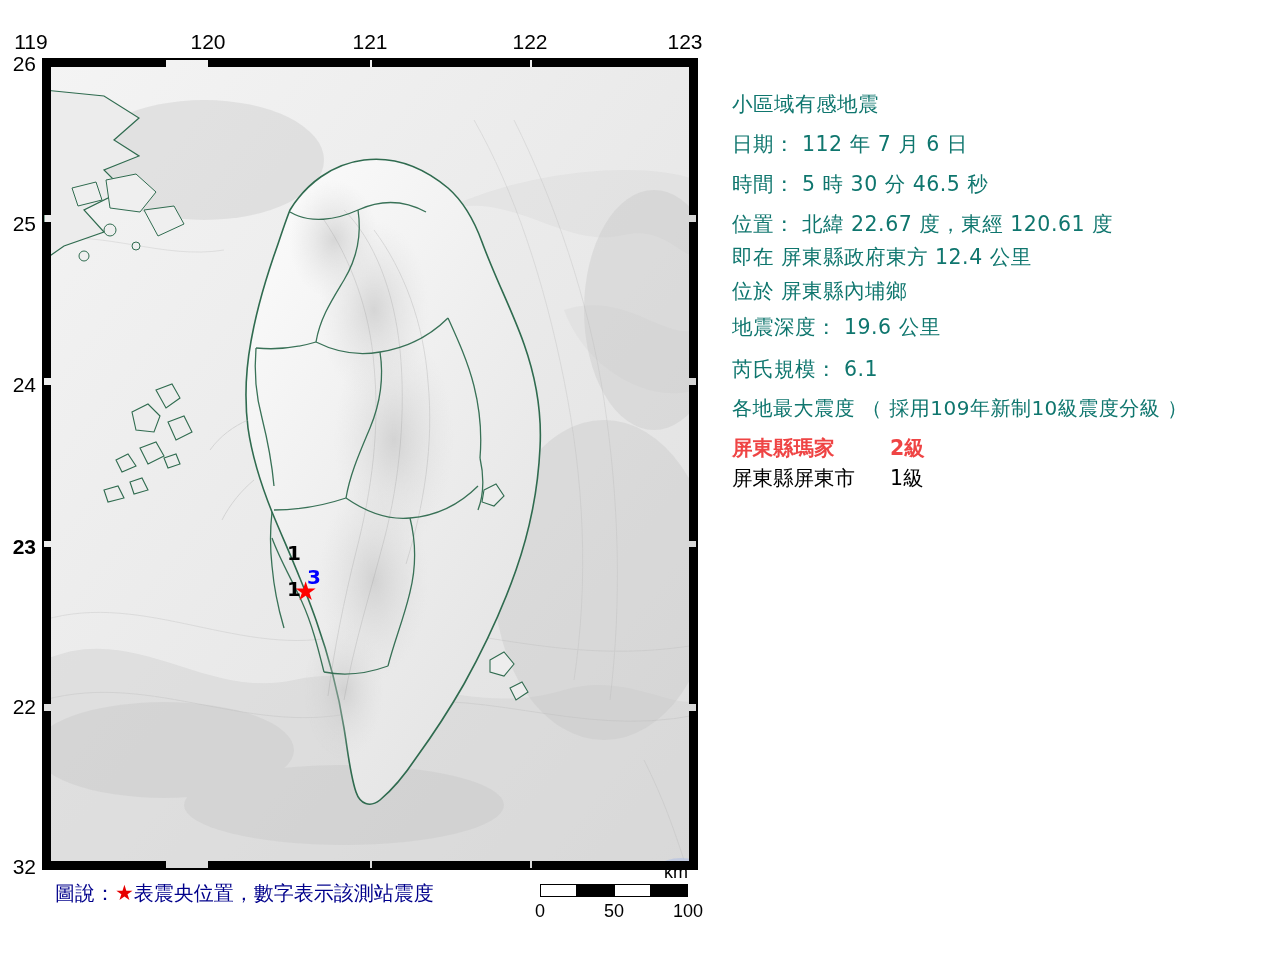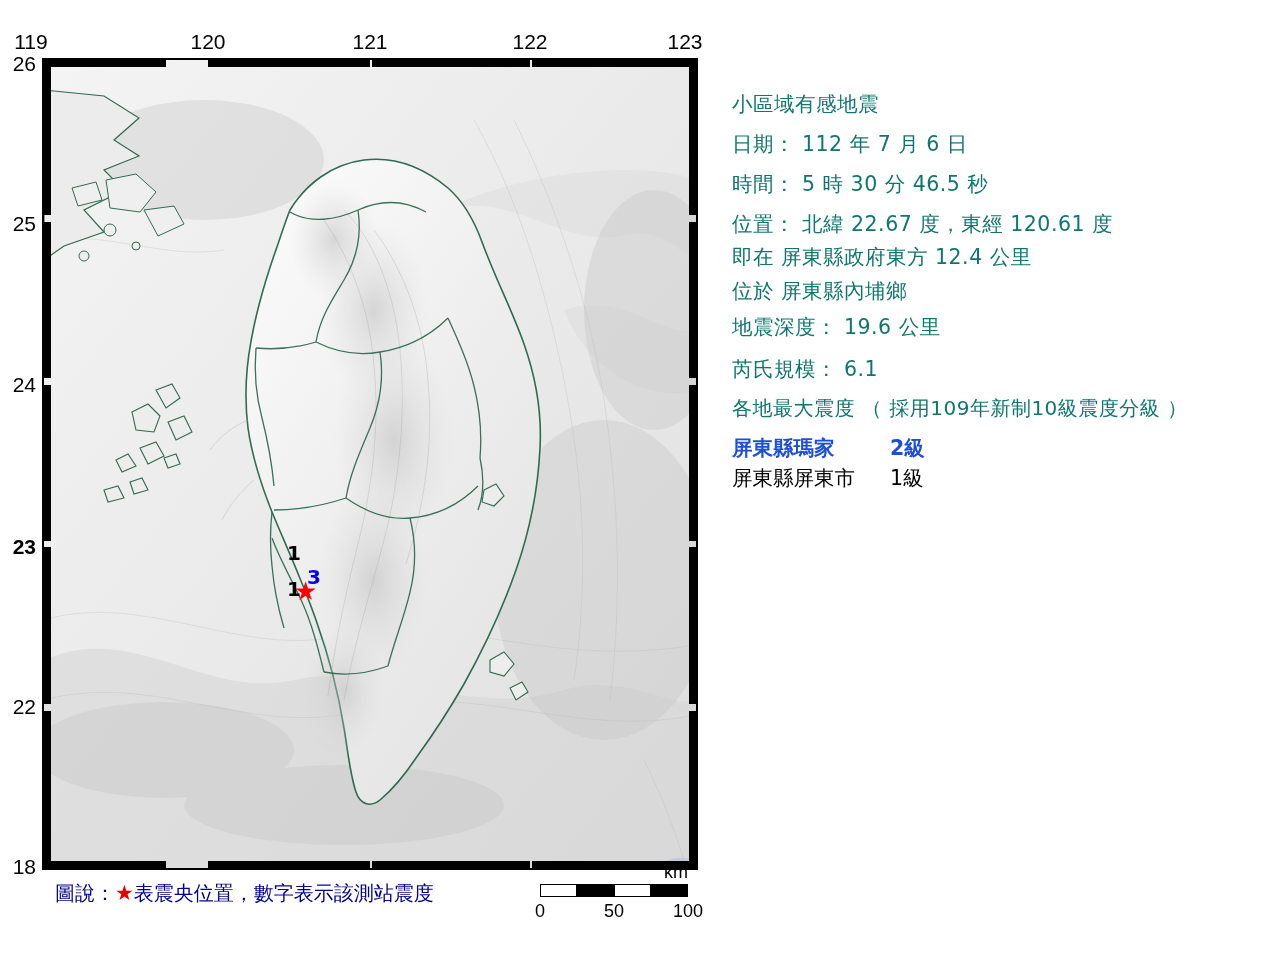--- a/index.html
+++ b/index.html
@@ -143,42 +143,42 @@
   .intensity-row {
     position: absolute;
     left: 4px;
     font-size: 20.5px;
     white-space: nowrap;
   }
   .intensity-row .place {
     display: inline-block;
     width: 158px;
   }
-  .intensity-row.hl { color: #1d4ed8; font-weight: bold; }
+  .intensity-row.hl { color: #ef4444; font-weight: bold; }
   .intensity-row.nm { color: #000000; }
 
   .cn { font-family: "DejaVu Sans", sans-serif; }
 </style>
 </head>
 <body>
 
 <div id="map-panel">
 
   <div class="lon-label" style="left:1px; top:30px;">119</div>
   <div class="lon-label" style="left:178px; top:30px;">120</div>
   <div class="lon-label" style="left:340px; top:30px;">121</div>
   <div class="lon-label" style="left:500px; top:30px;">122</div>
   <div class="lon-label" style="left:655px; top:30px;">123</div>
 
   <div class="lat-label" style="left:2px; top:52px;">26</div>
   <div class="lat-label" style="left:2px; top:212px;">25</div>
   <div class="lat-label" style="left:2px; top:373px;">24</div>
   <div class="lat-label" style="left:2px; top:535px;font-weight:bold;">23</div>
   <div class="lat-label" style="left:2px; top:695px;">22</div>
-  <div class="lat-label" style="left:2px; top:855px;">18</div>
+  <div class="lat-label" style="left:2px; top:855px;">32</div>
 
   <div id="map-frame">
 
     <svg width="652" height="808" viewBox="0 0 652 808" style="position:absolute;left:0;top:0;">
       <defs>
         <linearGradient id="seaGrad" x1="0" y1="0" x2="1" y2="1">
           <stop offset="0%" stop-color="#f4f4f4"></stop>
           <stop offset="55%" stop-color="#e9e9e9"></stop>
           <stop offset="100%" stop-color="#dedede"></stop>
         </linearGradient>

